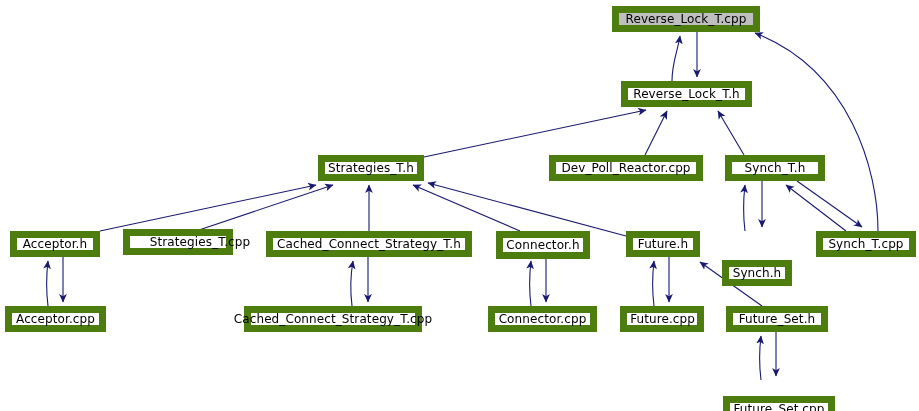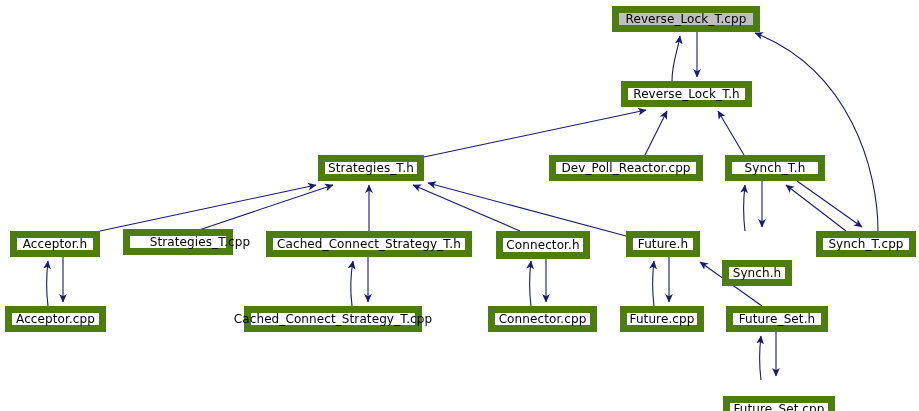--- a/index.html
+++ b/index.html
@@ -144,21 +144,21 @@
   </div>
   <div class="node" style="left: 5px; top: 306px; width: 101px; height: 26px;">
     <span class="node-label">Acceptor.cpp</span>
   </div>
   <div class="node" style="left: 244px; top: 306px; width: 178px; height: 26px;">
     <span class="node-label">Cached_Connect_Strategy_T.cpp</span>
   </div>
   <div class="node" style="left: 488px; top: 306px; width: 109px; height: 26px;">
     <span class="node-label">Connector.cpp</span>
   </div>
-  <div class="node" style="left: 620px; top: 306px; width: 84px; height: 26px;">
+  <div class="node" style="left: 620px; top: 306px; width: 84px; height: 26px; justify-content: flex-end;">
     <span class="node-label">Future.cpp</span>
   </div>
   <div class="node" style="left: 726px; top: 306px; width: 102px; height: 26px;">
     <span class="node-label">Future_Set.h</span>
   </div>
   <div class="node" style="left: 723px; top: 380px; width: 112px; height: 26px; margin-top: 16px;">
     <span class="node-label">Future_Set.cpp</span>
   </div>
 
 </div>

